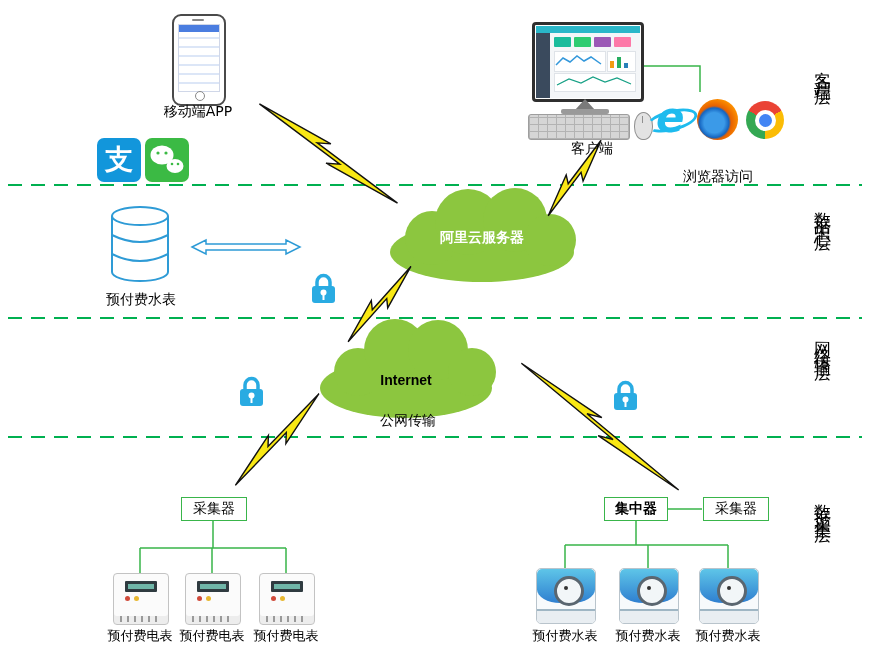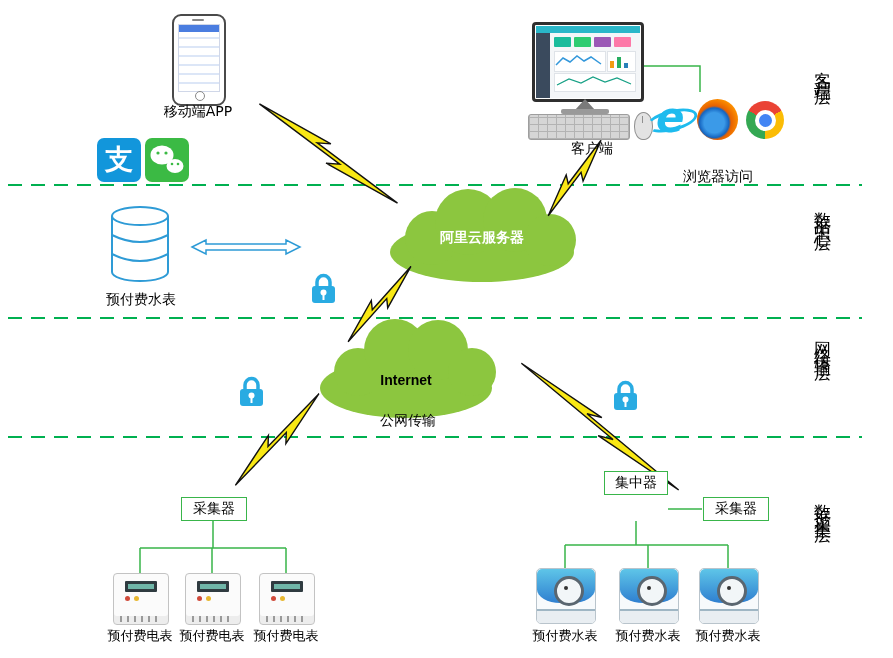--- a/index.html
+++ b/index.html
@@ -206,21 +206,21 @@
   </div>
   <div class="lbl" style="left:672px;top:168px;width:92px;">浏览器访问</div>
 
   <div class="lbl" style="left:103px;top:291px;width:76px;">预付费水表</div>
   <div class="lbl" style="left:398px;top:229px;width:168px;color:#fff;font-weight:bold;">阿里云服务器</div>
 
   <div class="lbl" style="left:356px;top:372px;width:100px;font-weight:bold;font-family:Liberation Sans, sans-serif;">Internet</div>
   <div class="lbl" style="left:372px;top:404px;width:72px;margin-top:8px;">公网传输</div>
 
   <div class="gbox" style="left:181px;top:497px;width:64px;">采集器</div>
-  <div class="gbox" style="left:604px;top:471px;width:62px;">集中器</div>
+  <div class="gbox" style="left:604px;top:497px;width:62px;font-weight:bold;">集中器</div>
   <div class="gbox" style="left:703px;top:497px;width:64px;">采集器</div>
 
   <div class="emeter" style="left:113px;top:573px;">
     <div class="lcd"></div>
       <div class="led"></div>
       <div class="led2"></div>
       <div class="terms"></div>
   </div>
   <div class="emeter" style="left:185px;top:573px;">
     <div class="lcd"></div>

